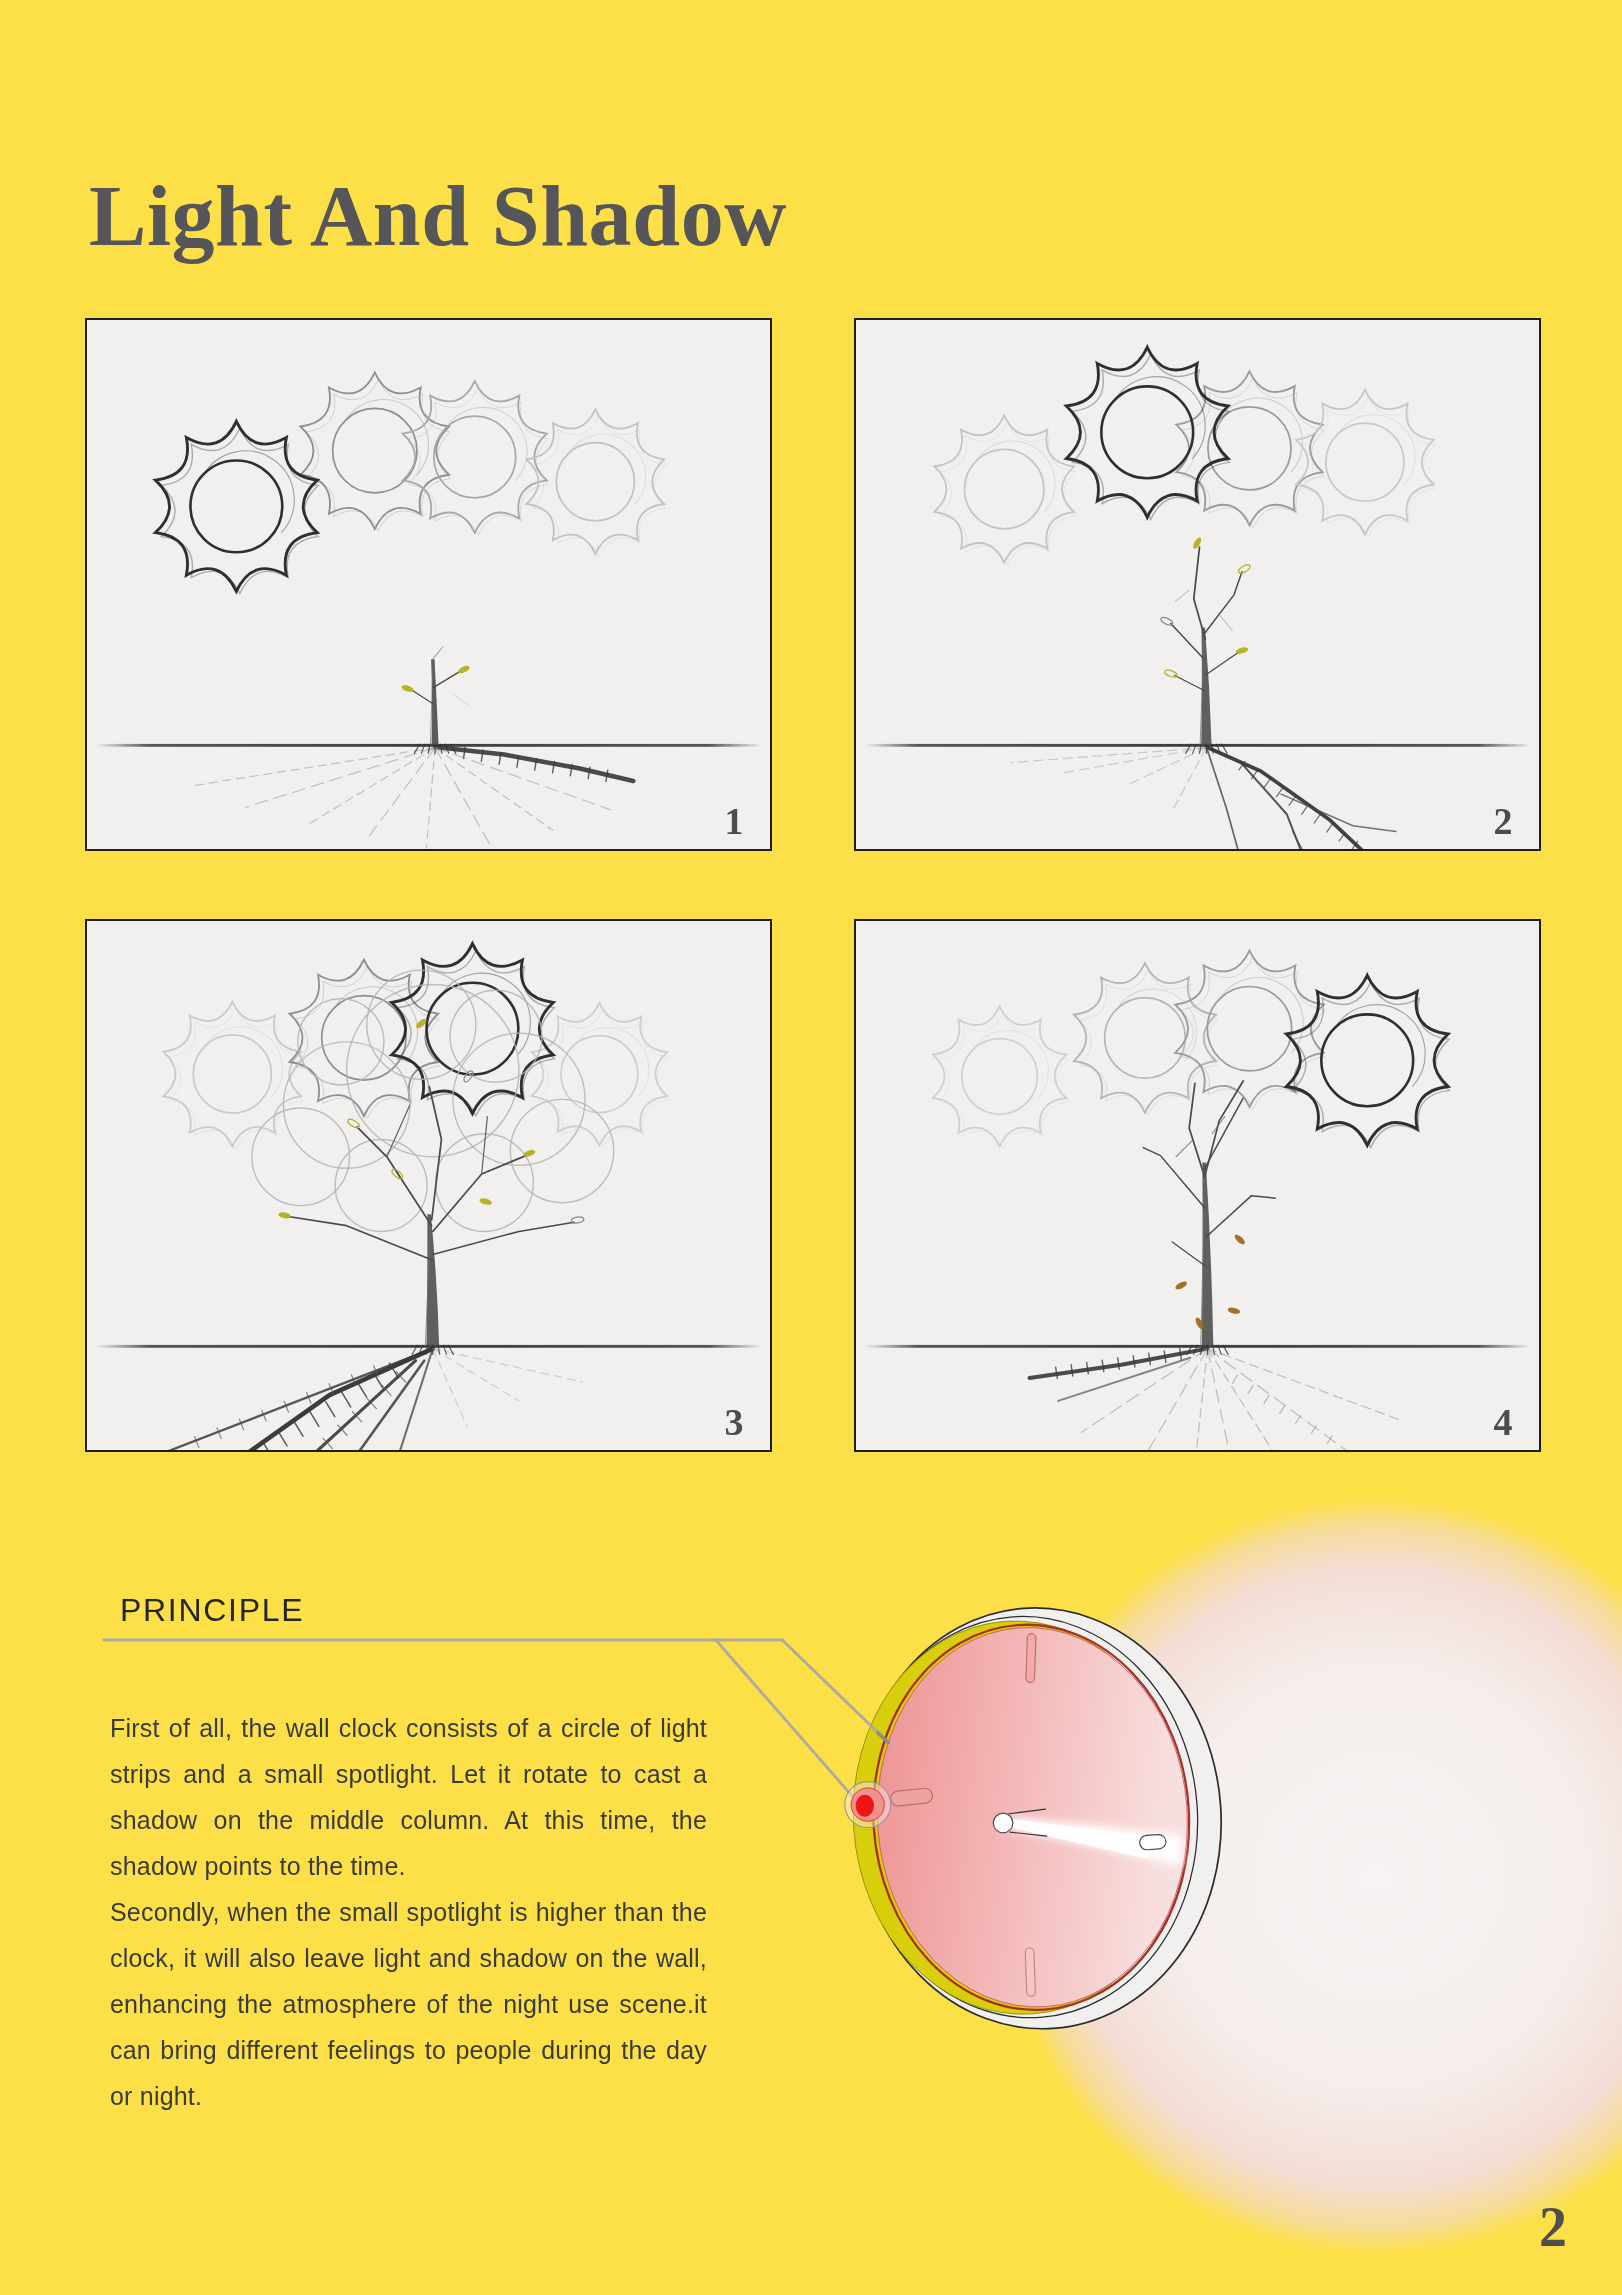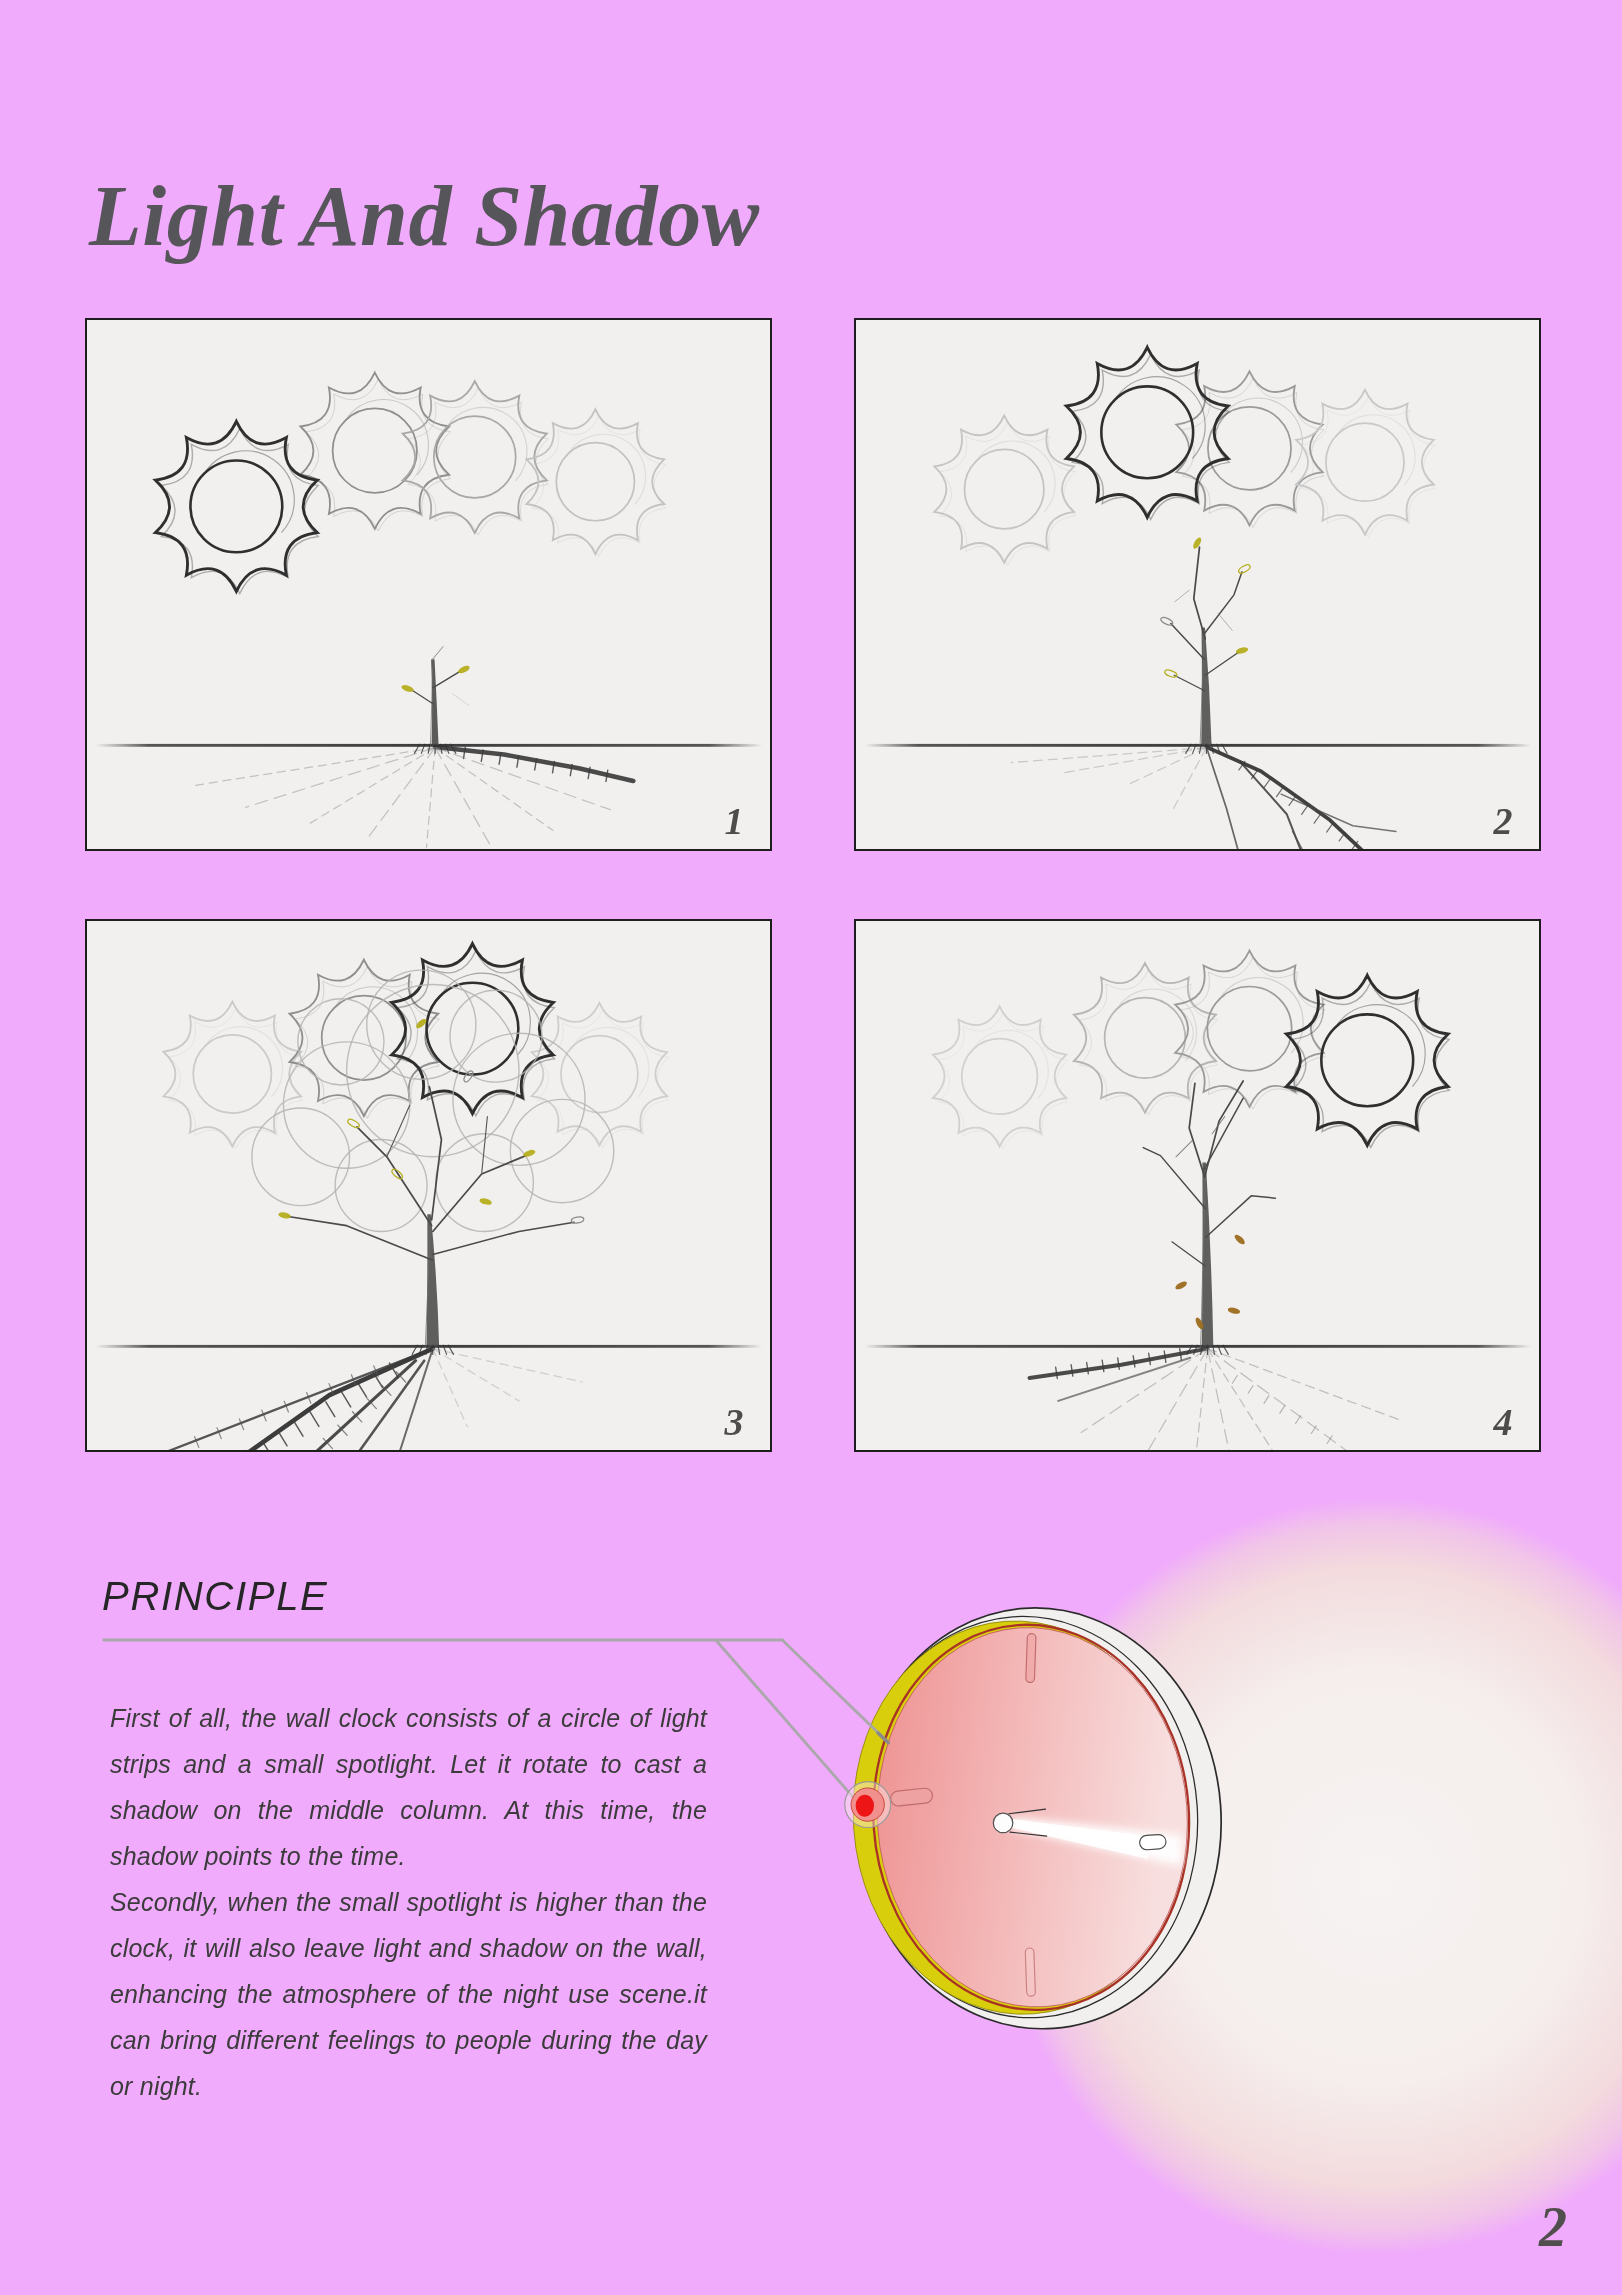--- a/index.html
+++ b/index.html
@@ -1,33 +1,33 @@
 <!DOCTYPE html>
 <html style="font-size:9.2px"><head>
 <meta charset="utf-8">
 <style>
   html,body{margin:0;padding:0;background:#ecebeb;}
-  .page{position:relative;width:1623px;height:2295px;background:#f0abfc;overflow:hidden;
-        font-family:"Liberation Sans",sans-serif;font-style:italic;}
+  .page{position:relative;width:1623px;height:2295px;background:#fde047;overflow:hidden;
+        font-family:"Liberation Sans",sans-serif;}
   .page-title{position:absolute;left:89px;top:171px;margin:0;
         font-family:"Liberation Serif",serif;font-weight:700;
         font-size:86px;line-height:1.05;letter-spacing:0.6px;color:#56555a;}
   .panel{position:absolute;width:687px;height:533px;background:#f1f0ee;
         border:2.3px solid #1e1e1e;box-sizing:border-box;}
   #panel1{left:85px;top:318px;}
   #panel2{left:854px;top:318px;}
   #panel3{left:85px;top:919px;}
   #panel4{left:854px;top:919px;}
   .panel svg{position:absolute;left:0;top:0;width:100%;height:100%;}
   .pnum{position:absolute;right:26.4px;bottom:9.2px;
         font-family:"Liberation Serif",serif;font-weight:700;
         font-size:38px;color:#4d4c4a;line-height:1;}
   #figure{position:absolute;left:0;top:1492px;width:1623px;height:803px;pointer-events:none;}
   .principle{position:absolute;left:102px;top:1574px;width:608px;}
-  .principle h2{margin:0;font-size:40px;font-weight:400;letter-spacing:1.7px;color:#262626;}
+  .principle h2{margin:18px;font-size:32px;font-weight:400;letter-spacing:1.7px;color:#262626;}
   .principle .body{margin-top:76px;width:597px;font-size:25px;line-height:46px;
         letter-spacing:0.2px;color:#3b3b3b;text-align:justify;margin-left:8px;}
   .principle .body p{margin:0;}
   .pageno{position:absolute;left:1539px;top:2199px;
         font-family:"Liberation Serif",serif;font-weight:700;
         font-size:56px;color:#514f4d;line-height:1;}
 </style>
 </head>
 <body>
 

